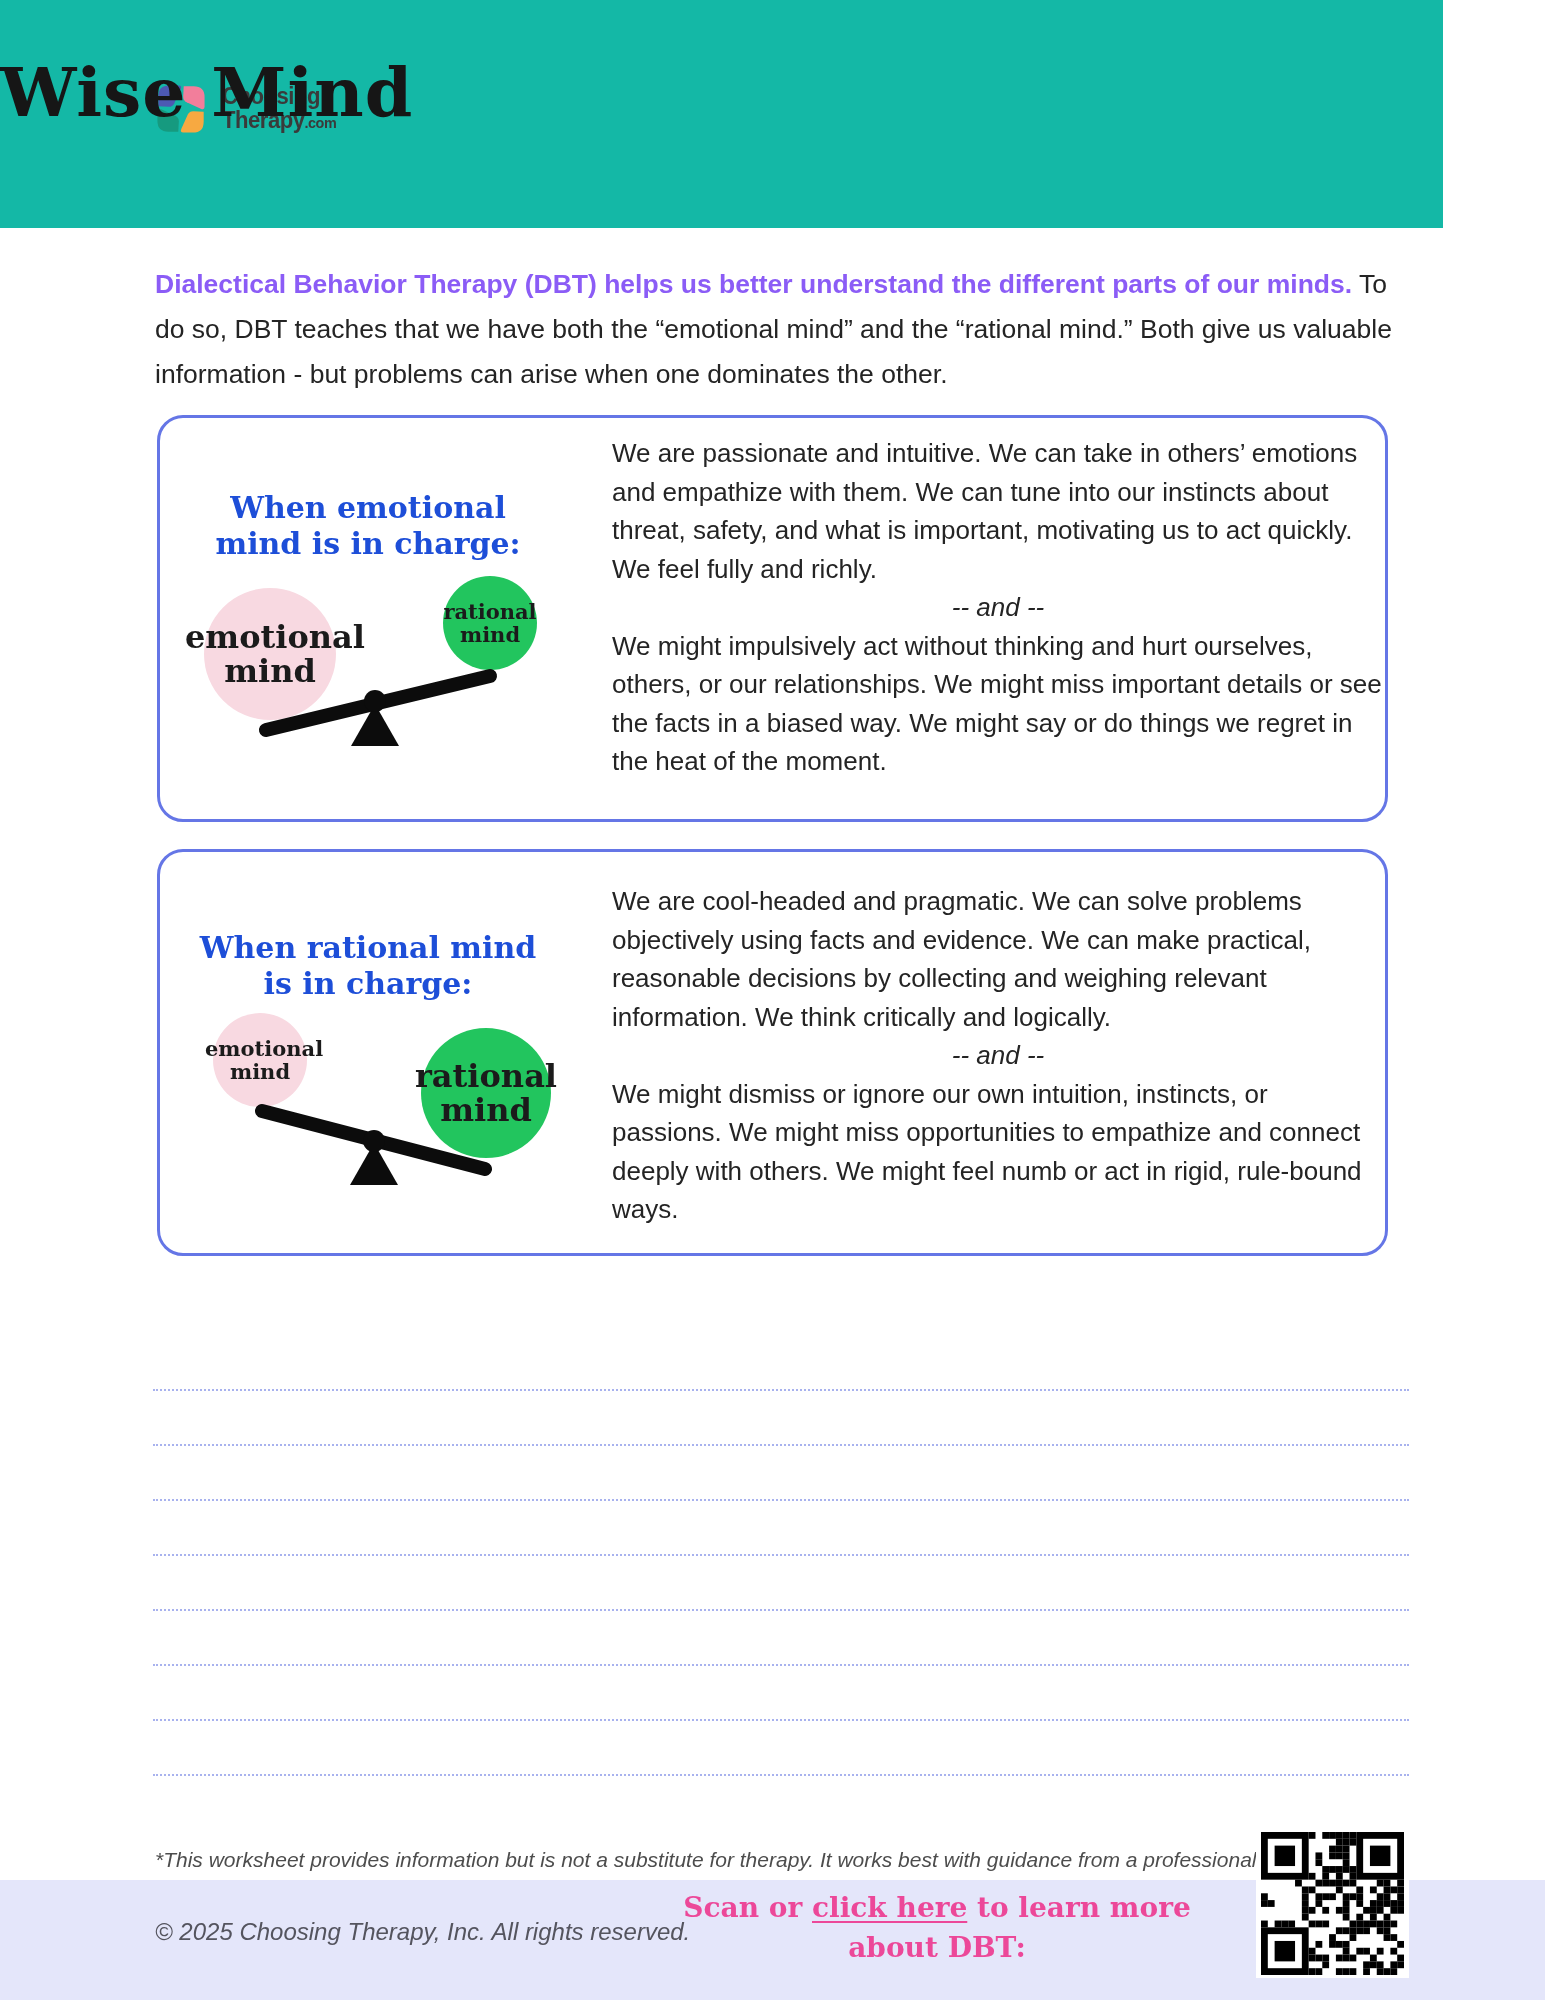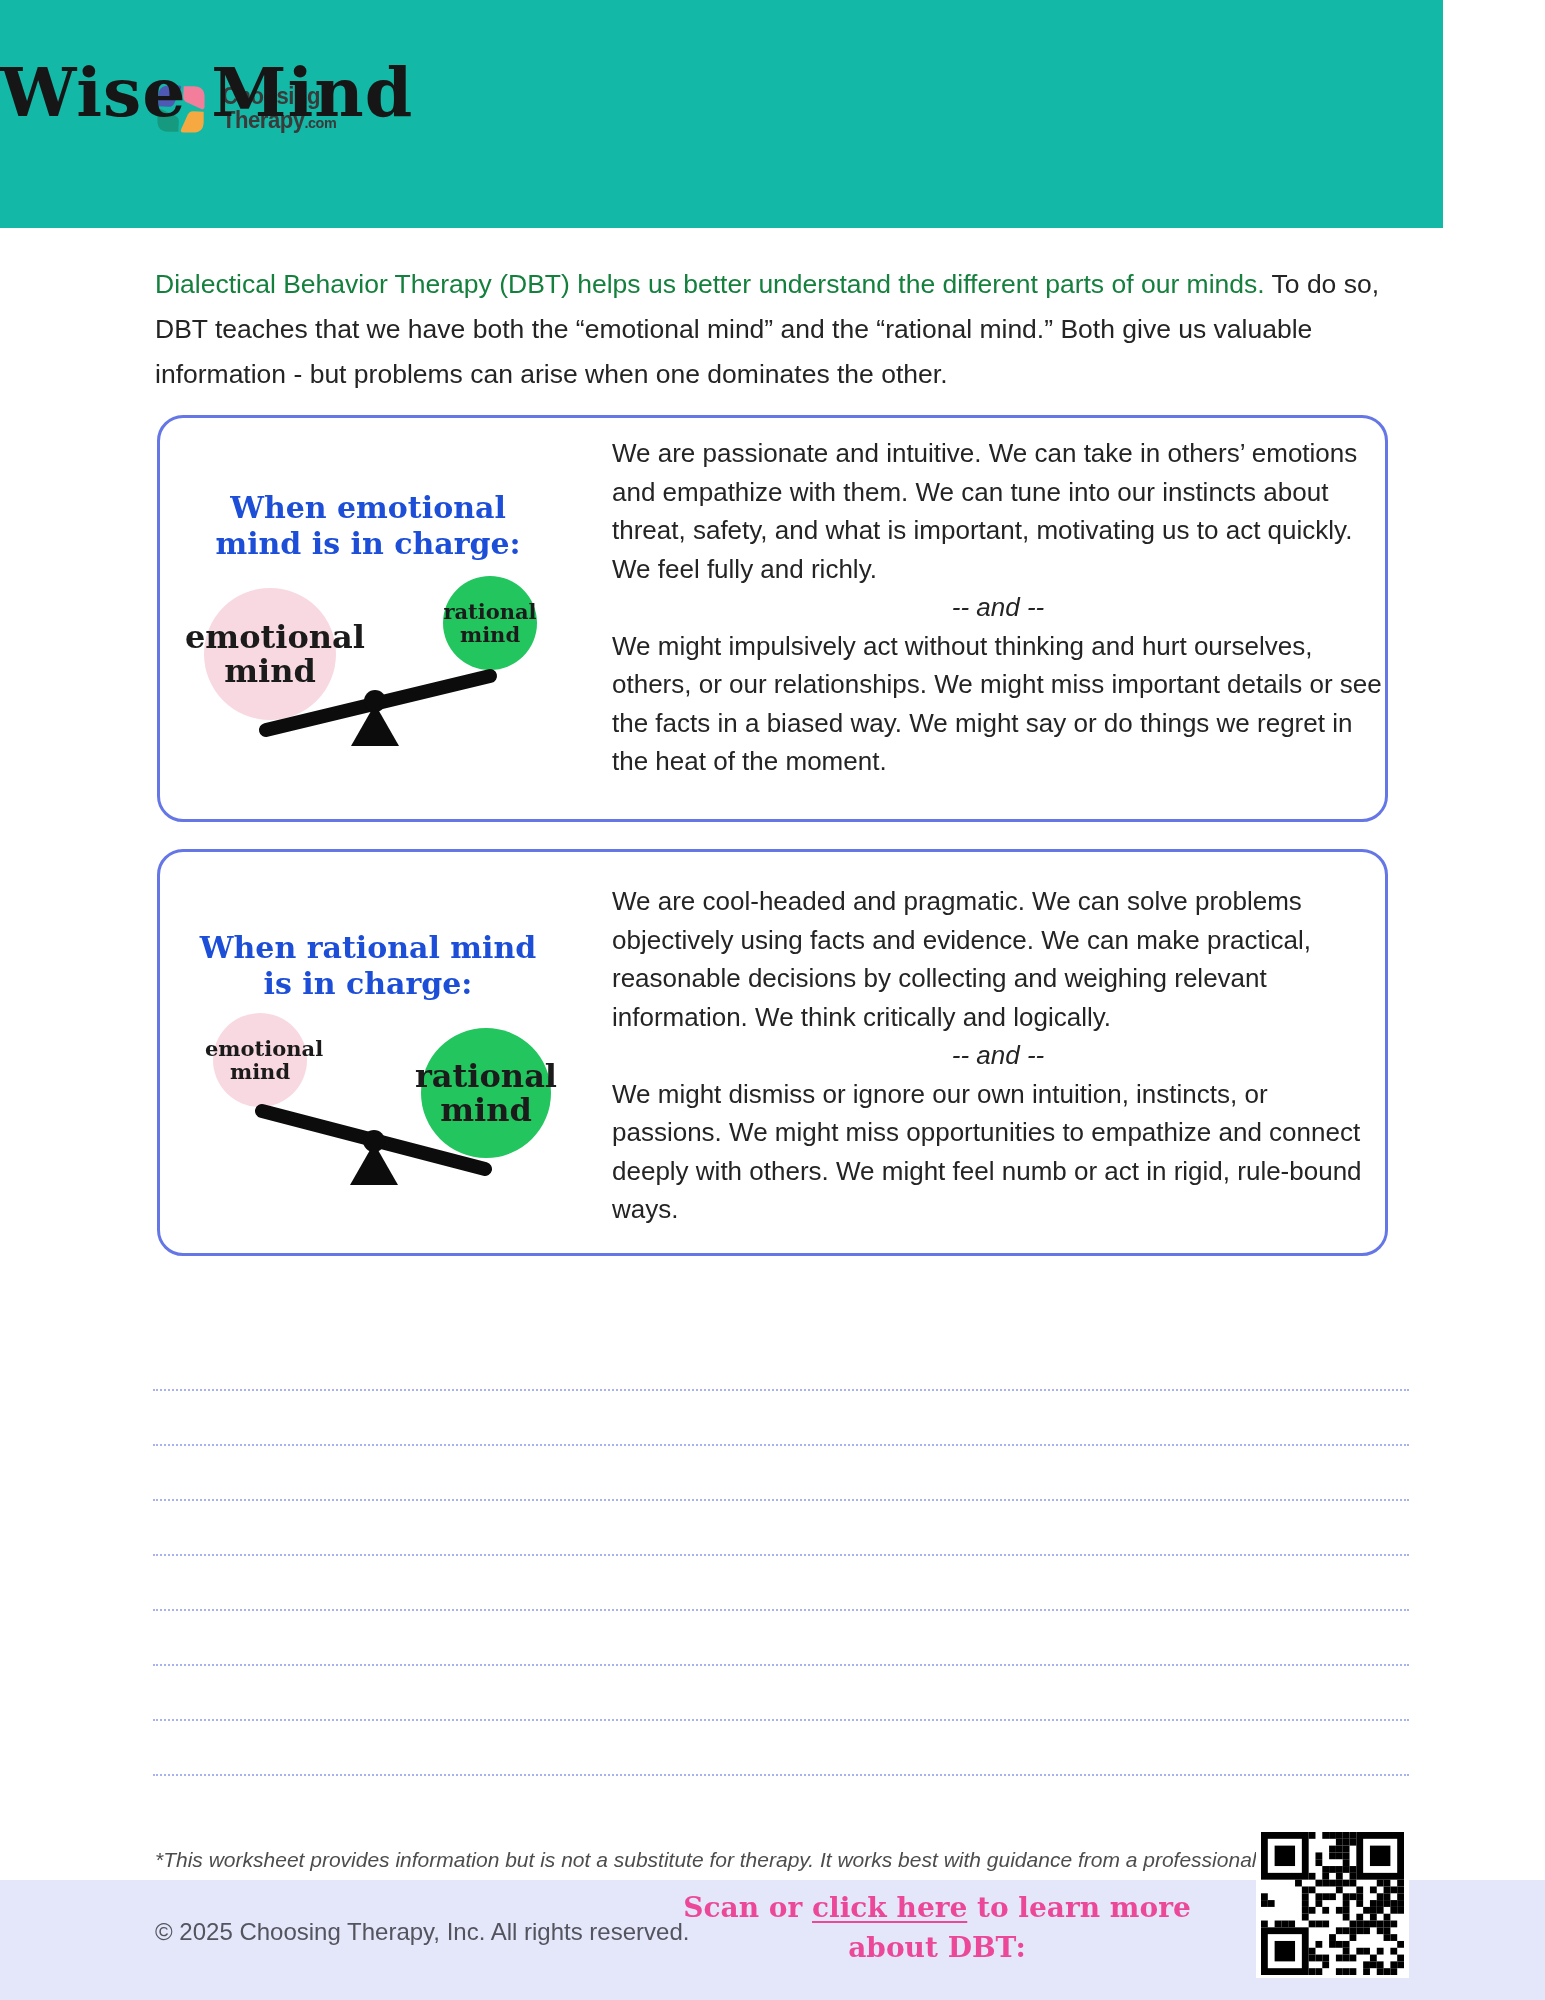--- a/index.html
+++ b/index.html
@@ -11,21 +11,21 @@
   .logo { position:absolute; left:152px; top:80px; display:flex; align-items:center; gap:12px; }
   .logo-icon { width:58px; height:58px; }
   .logo-text { font-family:"Liberation Sans", sans-serif; font-weight:700; color:#3a3a3a;
                font-size:23px; line-height:24px; letter-spacing:-0.5px; transform:scaleX(0.96); transform-origin:left; }
   .logo-suffix { font-size:15px; font-weight:700; color:#3a3a3a; }
   .page-title { position:absolute; left:0; top:52px; width:1545px; 
                 font-family:"DejaVu Serif", serif; font-weight:700; font-size:68px; color:#161616; letter-spacing:1px; }
 
   
   .intro { position:absolute; left:155px; top:262px; width:1240px; font-size:26.5px; line-height:45px; color:#242424; }
-  .intro-lead { color:#15803d; font-weight:400; }
+  .intro-lead { color:#8b5cf6; font-weight:700; }
 
   
   .mind-box { position:absolute; left:157px; width:1231px; height:407px; background:#ffffff;
               border:3px solid #6576e6; border-radius:26px; }
   #box1 { top:415px; }
   #box2 { top:849px; }
   .box-heading { position:absolute; left:28px; width:360px; text-align:center;
                  font-family:"DejaVu Serif", serif; font-weight:700; font-size:30px; line-height:36px; color:#1d4ed8; }
   #box1 .box-heading { top:72px; }
   #box2 .box-heading { top:78px; }
@@ -45,21 +45,21 @@
   #box2 .box-right { left:452px; top:30px; }
   .and-divider { text-align:center; font-style:italic; }
 
   
   .question { position:absolute; left:155px; top:1306px; width:1240px; font-size:26.5px; color:#242424; }
   .answer-line { position:absolute; left:153px; width:1256px; border-bottom:2px dotted #a8b2ee; height:0; }
 
   
   .disclaimer { position:absolute; left:155px; top:1848px; font-size:21px; font-style:italic; color:#4d4d4d; }
   .footer-band { position:absolute; left:0; top:1880px; width:1545px; height:120px; background:#e4e6fa; }
-  .copyright { position:absolute; left:155px; top:1918px; font-size:24px; color:#54545e; }
+  .copyright { position:absolute; left:155px; top:1918px; font-size:24px; color:#54545e;font-style:italic; }
   .scan-text { position:absolute; right:308px; top:1888px; width:600px; text-align:center;
                font-family:"DejaVu Serif", serif; font-weight:700; font-size:28px; line-height:40px; color:#ec4899; }
   .scan-link { text-decoration:underline; text-underline-offset:4px; cursor:pointer; }
   .qr { position:absolute; left:1256px; top:1829px; width:153px; height:149px; background:#ffffff; padding:3px; }
   .qr svg { width:100%; height:100%; display:block; }
 </style>
 </head>
 <body>
 
 <div class="page">

